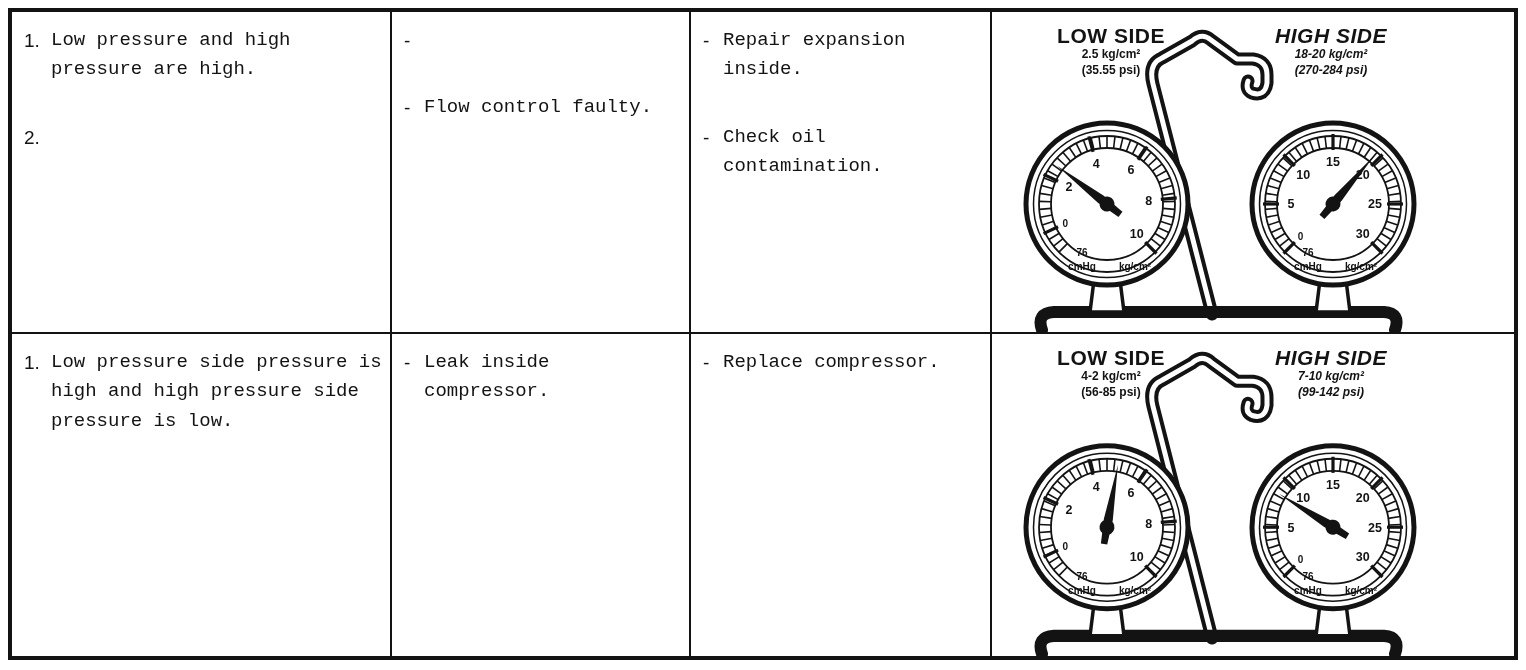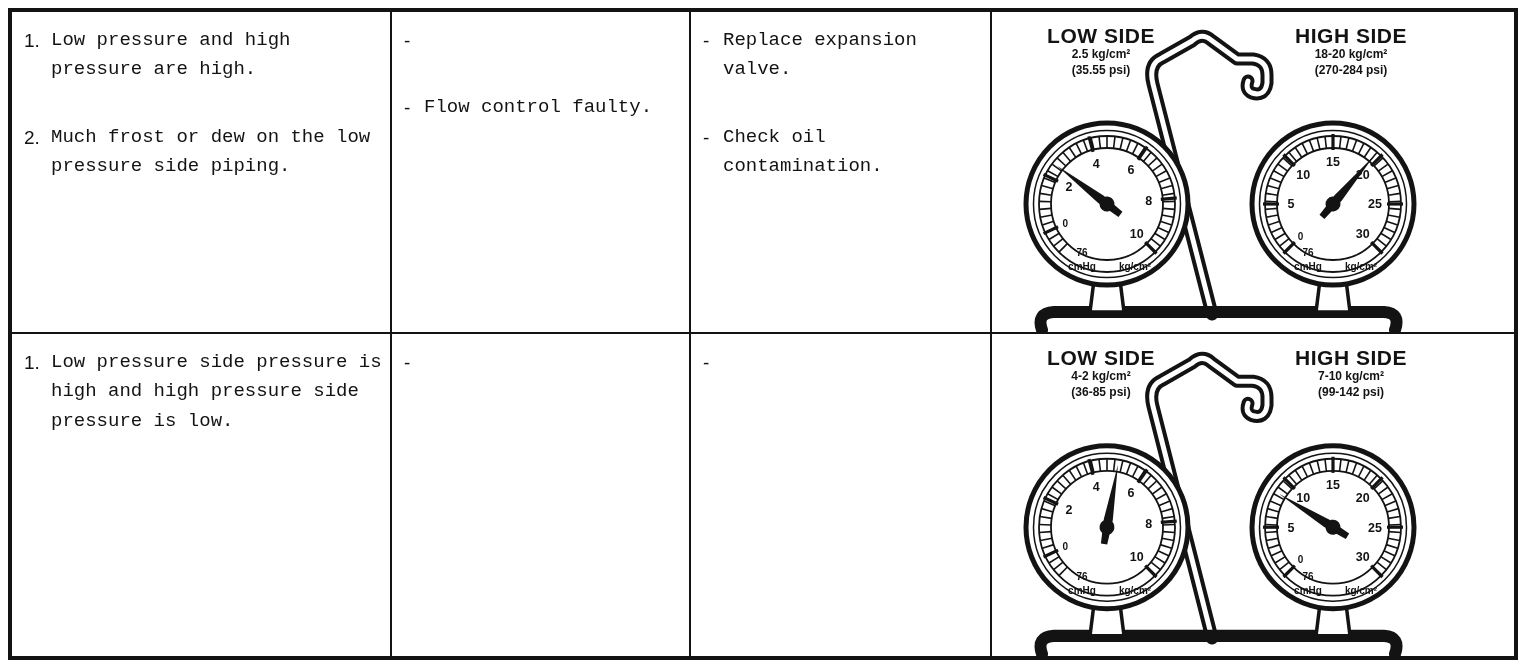--- a/index.html
+++ b/index.html
@@ -32,56 +32,54 @@
   .cell.last{border-right:none;padding:0;}
   .row1{border-bottom:2px solid #131313;}
   .item{display:flex;margin-bottom:38px;}
   .marker{flex:0 0 27px;}
   .dash-list .marker{flex:0 0 20px;}
   .item-text{white-space:pre-line;font-family:Liberation Mono, monospace;}
   
   .gcell{position:relative;}
   .gsvg{position:absolute;left:0;top:0;width:100%;height:100%;}
   .side-block{position:absolute;top:12px;width:190px;text-align:center;}
-  .side-block.low{left:14px;}
-  .side-block.high{left:264px;}
+  .side-block.low{left:24px;}
+  .side-block.high{left:244px;font-style:italic;}
   .side-title{font-size:21px;font-weight:bold;letter-spacing:.5px;line-height:1.1;}
   .side-val{font-size:12px;font-weight:bold;line-height:1.3;}
 </style>
 </head>
 <body>
 
 <div class="page">
   <div class="ttable">
 
     <div class="cell row1 num-list" id="list-sym-0">
         <div class="item">
           <span class="marker">1.</span>
           <span class="item-text">Low pressure and high
 pressure are high.</span>
         </div>
         <div class="item">
           <span class="marker">2.</span>
-          <span class="item-text">Much frost or dew on the low
-pressure side piping.</span>
         </div>
       </div>
     <div class="cell row1 dash-list" id="list-cau-0">
         <div class="item">
           <span class="marker">-</span>
         </div>
         <div class="item">
           <span class="marker">-</span>
           <span class="item-text">Flow control faulty.</span>
         </div>
       </div>
     <div class="cell row1 dash-list" id="list-rem-0">
         <div class="item">
           <span class="marker">-</span>
-          <span class="item-text">Replace expansion valve.</span>
+          <span class="item-text">Repair expansion inside.</span>
         </div>
         <div class="item">
           <span class="marker">-</span>
           <span class="item-text">Check oil
 contamination.</span>
         </div>
       </div>
     <div class="cell row1 last gcell">
       <svg class="gsvg" id="gsvg-0" viewBox="0 0 522 320" preserveAspectRatio="none">
           <path d="M 220 302 L 161 72 Q 156 52 170 46 L 200 29 Q 210 20 219 28 L 245 47 L 261 47 Q 275 49 275 63 L 275 71 Q 273 85 260 81 Q 253 78 256 69" fill="none" stroke="#131313" stroke-width="13" stroke-linecap="round" stroke-linejoin="round"></path>
@@ -240,25 +238,28 @@
         <div class="item">
           <span class="marker">1.</span>
           <span class="item-text">Low pressure side pressure is
 high and high pressure side
 pressure is low.</span>
         </div>
       </div>
     <div class="cell dash-list" id="list-cau-1">
         <div class="item">
           <span class="marker">-</span>
+          <span class="item-text">Leak inside
+compressor.</span>
         </div>
       </div>
     <div class="cell dash-list" id="list-rem-1">
         <div class="item">
           <span class="marker">-</span>
+          <span class="item-text">Replace compressor.</span>
         </div>
       </div>
     <div class="cell last gcell">
       <svg class="gsvg" id="gsvg-1" viewBox="0 0 522 320" preserveAspectRatio="none">
           <path d="M 220 302 L 161 72 Q 156 52 170 46 L 200 29 Q 210 20 219 28 L 245 47 L 261 47 Q 275 49 275 63 L 275 71 Q 273 85 260 81 Q 253 78 256 69" fill="none" stroke="#131313" stroke-width="13" stroke-linecap="round" stroke-linejoin="round"></path>
           <path d="M 220 302 L 161 72 Q 156 52 170 46 L 200 29 Q 210 20 219 28 L 245 47 L 261 47 Q 275 49 275 63 L 275 71 Q 273 85 260 81 Q 253 78 256 69" fill="none" stroke="#fff" stroke-width="5" stroke-linecap="round" stroke-linejoin="round"></path>
           <path d="M 50 318 Q 44 301 62 300 L 392 300 Q 409 301 403 318" fill="none" stroke="#131313" stroke-width="12" stroke-linecap="round"></path>
           <path d="M 102 268 L 128 268 L 132 300 L 98 300 Z" fill="#fff" stroke="#131313" stroke-width="3.5"></path>
           <path d="M 328 268 L 354 268 L 358 300 L 324 300 Z" fill="#fff" stroke="#131313" stroke-width="3.5"></path>
           <g>
@@ -392,21 +393,21 @@
             <text x="369" y="258" text-anchor="middle" fill="#131313" font-family="&quot;Liberation Sans&quot;,&quot;DejaVu Sans&quot;,sans-serif" font-size="10" font-weight="bold">kg/cm²</text>
           </g>
           <g transform="rotate(-58.5 341 192)">
             <polygon points="341,129 345.5,184 344.2,209 337.8,209 336.5,184" fill="#131313"></polygon>
             <circle cx="341" cy="192" r="7.5" fill="#131313"></circle>
           </g>
         </svg>
       <div class="side-block low">
         <div class="side-title">LOW SIDE</div>
         <div class="side-val">4-2 kg/cm²</div>
-        <div class="side-val">(36-85 psi)</div>
+        <div class="side-val">(56-85 psi)</div>
       </div>
       <div class="side-block high">
         <div class="side-title">HIGH SIDE</div>
         <div class="side-val">7-10 kg/cm²</div>
         <div class="side-val">(99-142 psi)</div>
       </div>
     </div>
 
   </div>
 </div>

